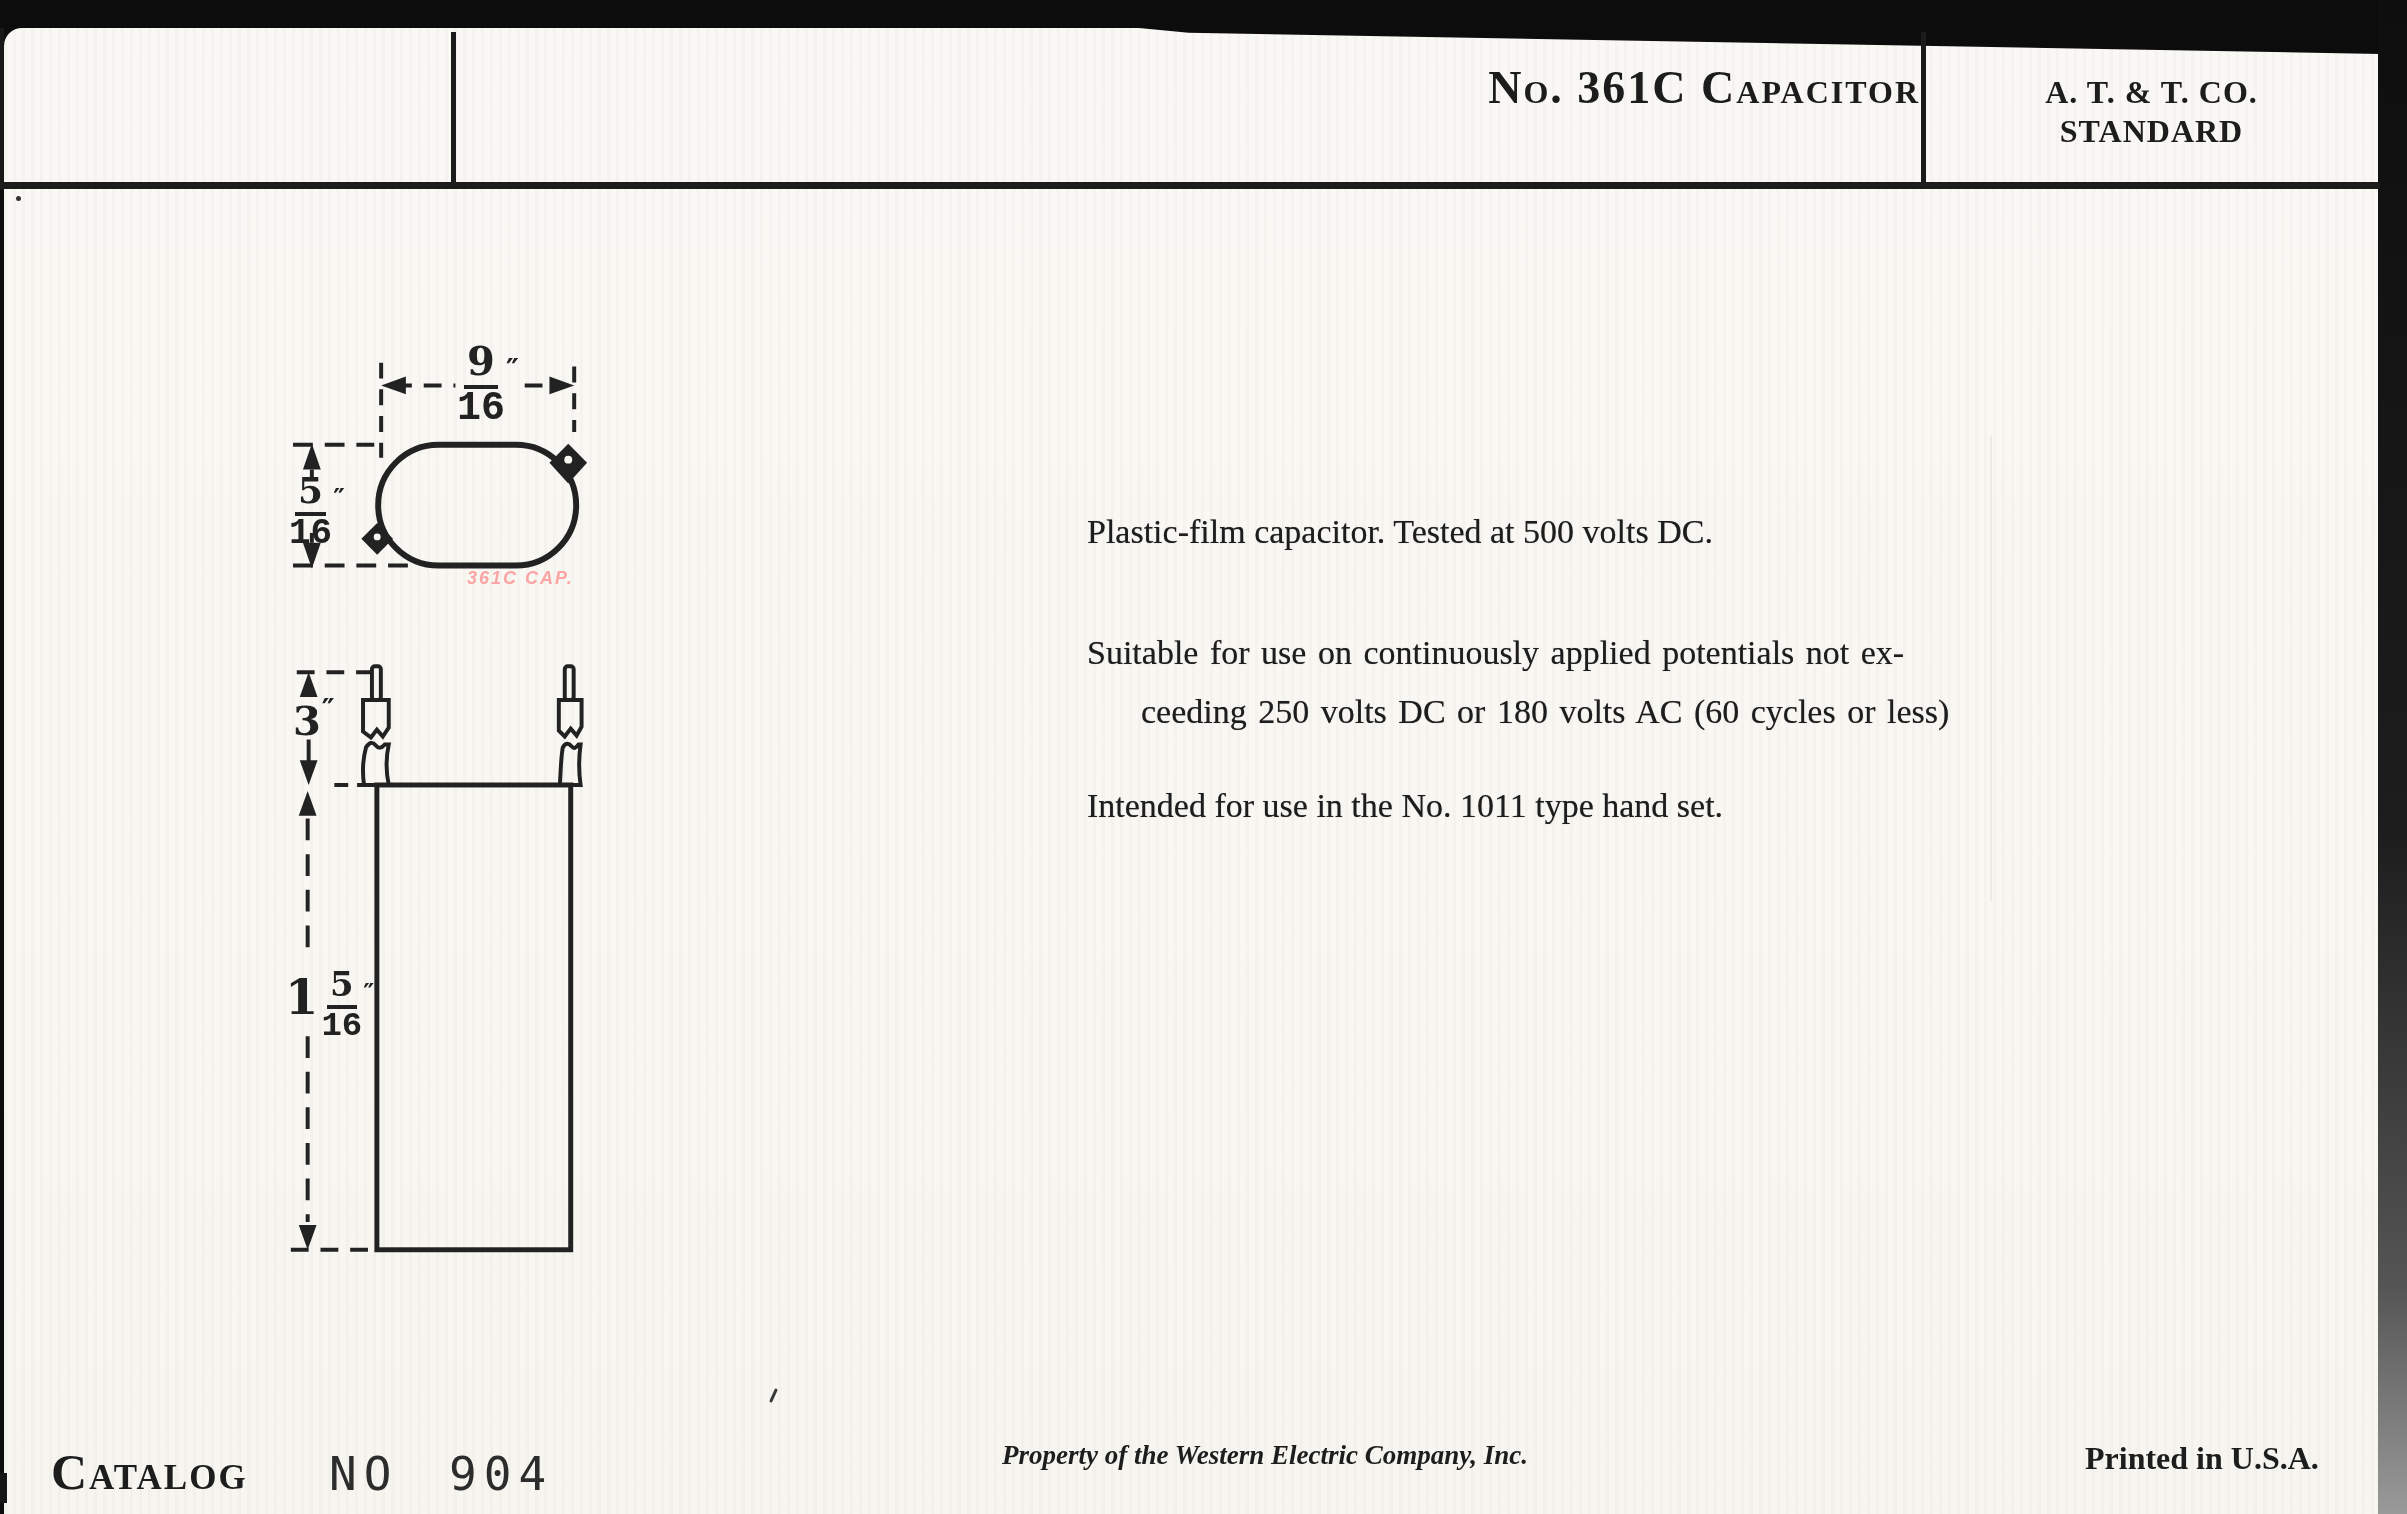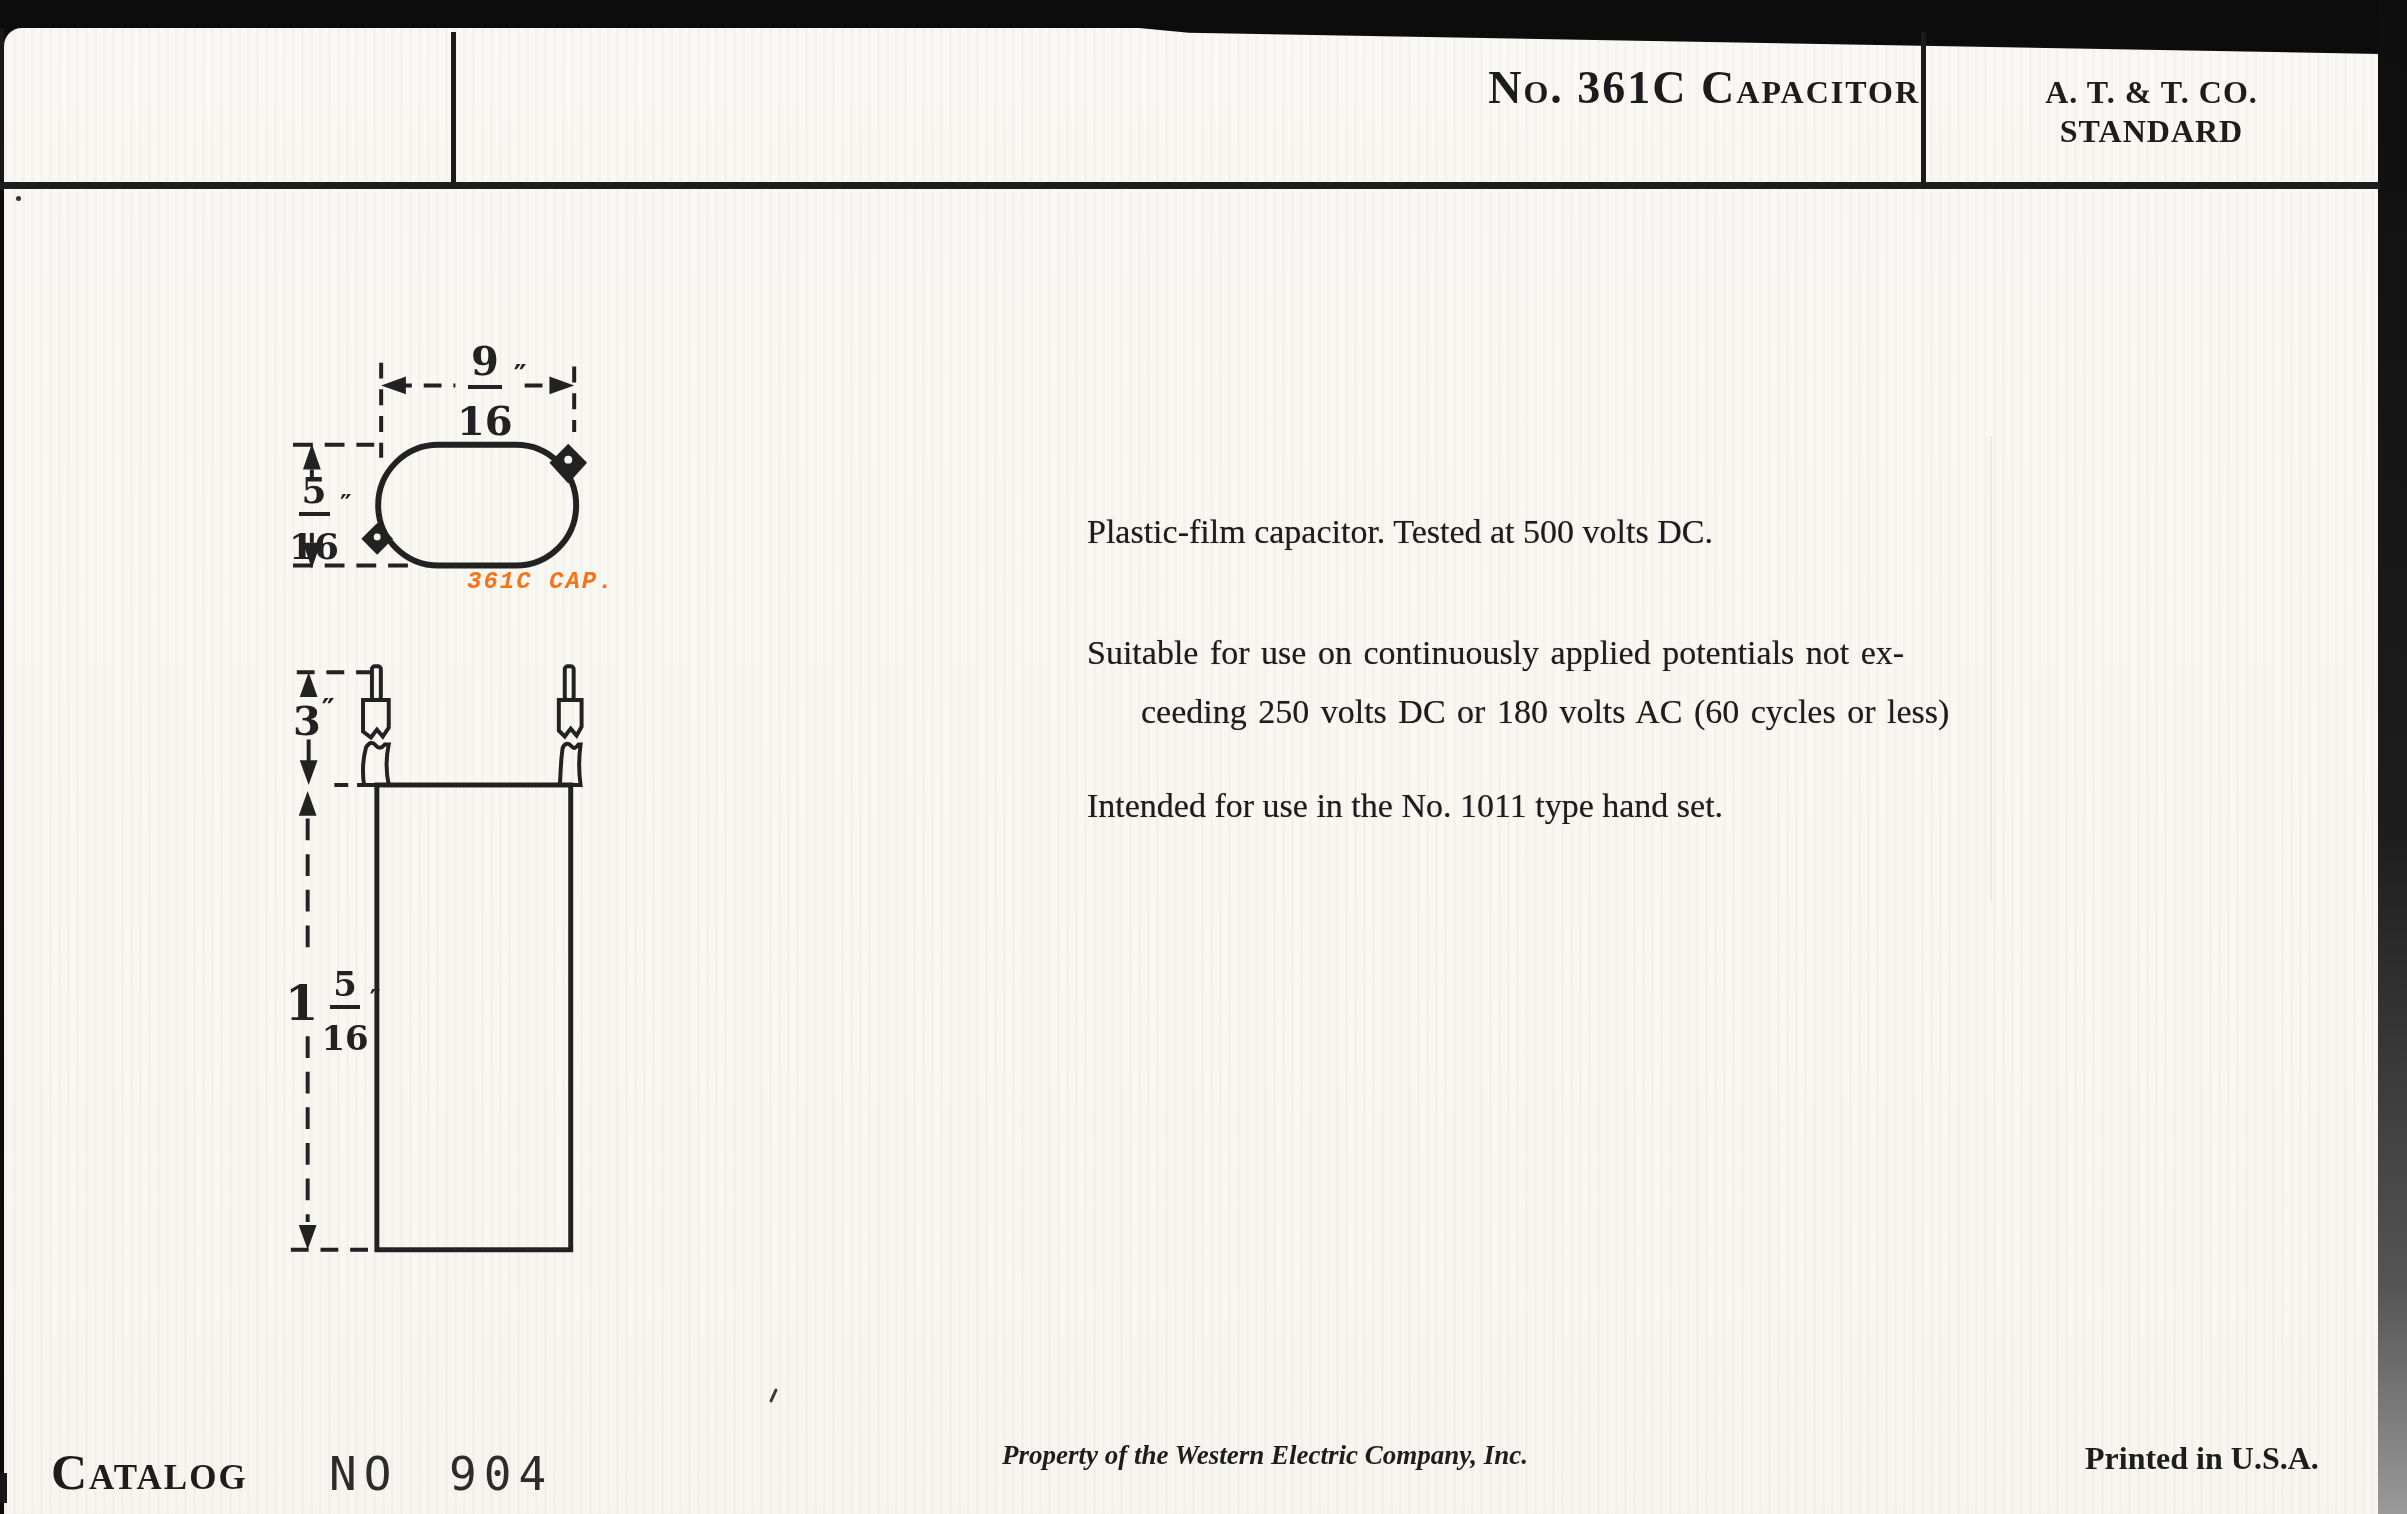--- a/index.html
+++ b/index.html
@@ -39,25 +39,25 @@
     text-shadow:0 0 0.7px rgba(20,20,20,0.55); }
   .tline.justify2 { word-spacing:8px; }
   .tline.justify34 { word-spacing:3px; }
 
   
   .draw { position:absolute; }
   .dimlabel { position:absolute; font-family:"DejaVu Serif", serif; font-weight:700; color:#222;
     line-height:1; white-space:nowrap; }
   .frac { display:inline-flex; flex-direction:column; align-items:center; line-height:1; vertical-align:middle; }
   .fnum { display:block; padding:0 3px 4px; border-bottom:4px solid #222; }
-  .fden { display:block; padding-top:12px; }
+  .fden { display:block; padding-top:0;font-family:Liberation Mono, monospace; }
   .inchmark { font-size:0.72em; position:relative; top:-0.55em; left:1px; }
   .whole { margin-right:3px; }
-  .caption { position:absolute; font-family:Liberation Mono, monospace; font-style:italic; font-weight:700;
-    font-size:24px; letter-spacing:2px; color:#f97316; white-space:nowrap; }
+  .caption { position:absolute; font-family:Liberation Sans, sans-serif; font-style:italic; font-weight:700;
+    font-size:18px; letter-spacing:2px; color:#fca5a5; white-space:nowrap; }
 
   
   .ftr-catalog { position:absolute; left:51px; top:1443px; font-size:50px; font-weight:700;
     font-variant:small-caps; color:#1d1d1d; letter-spacing:2px; }
   .ftr-number { position:absolute; left:329px; top:1447px; font-family:"DejaVu Sans Mono", monospace;
     font-size:46px; color:#2c2c2c; letter-spacing:7px; word-spacing:16px; }
   .ftr-property { position:absolute; left:1002px; top:1440px; font-size:27px; font-weight:700; color:#1d1d1d;font-style:italic; }
   .ftr-printed { position:absolute; left:2085px; top:1440px; font-size:32px; font-weight:700; color:#1d1d1d; }
 
   svg .ink { stroke:#222; fill:none; }

